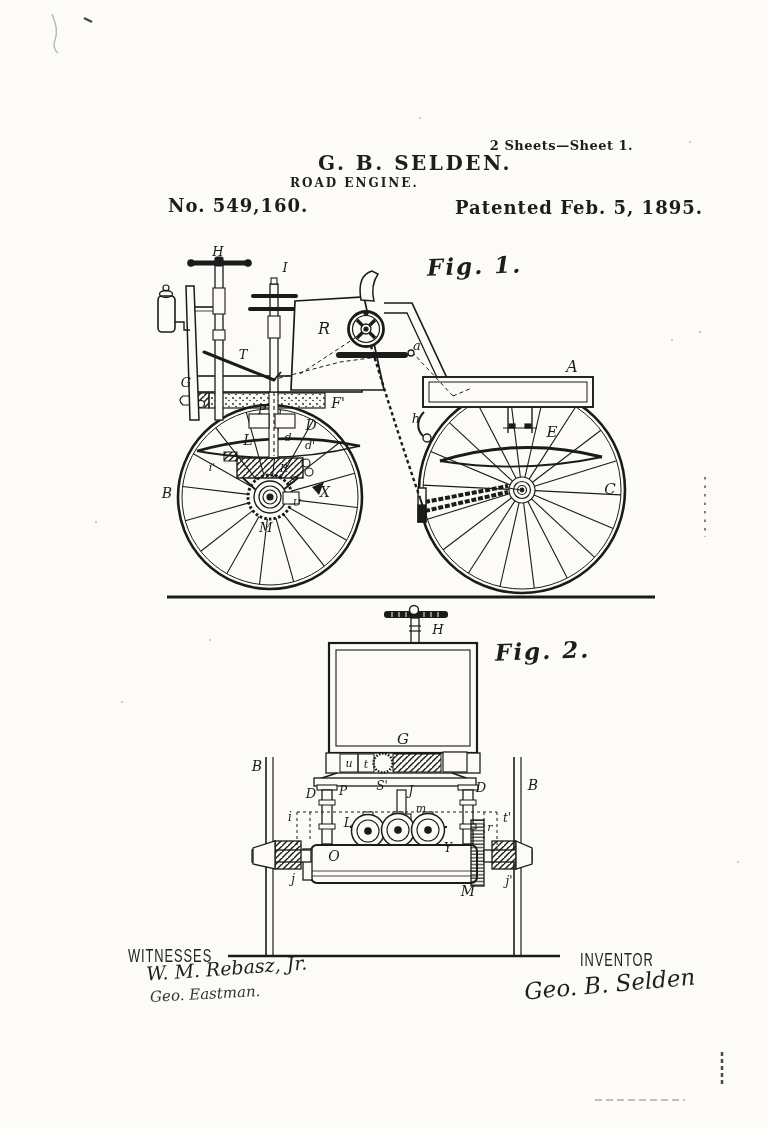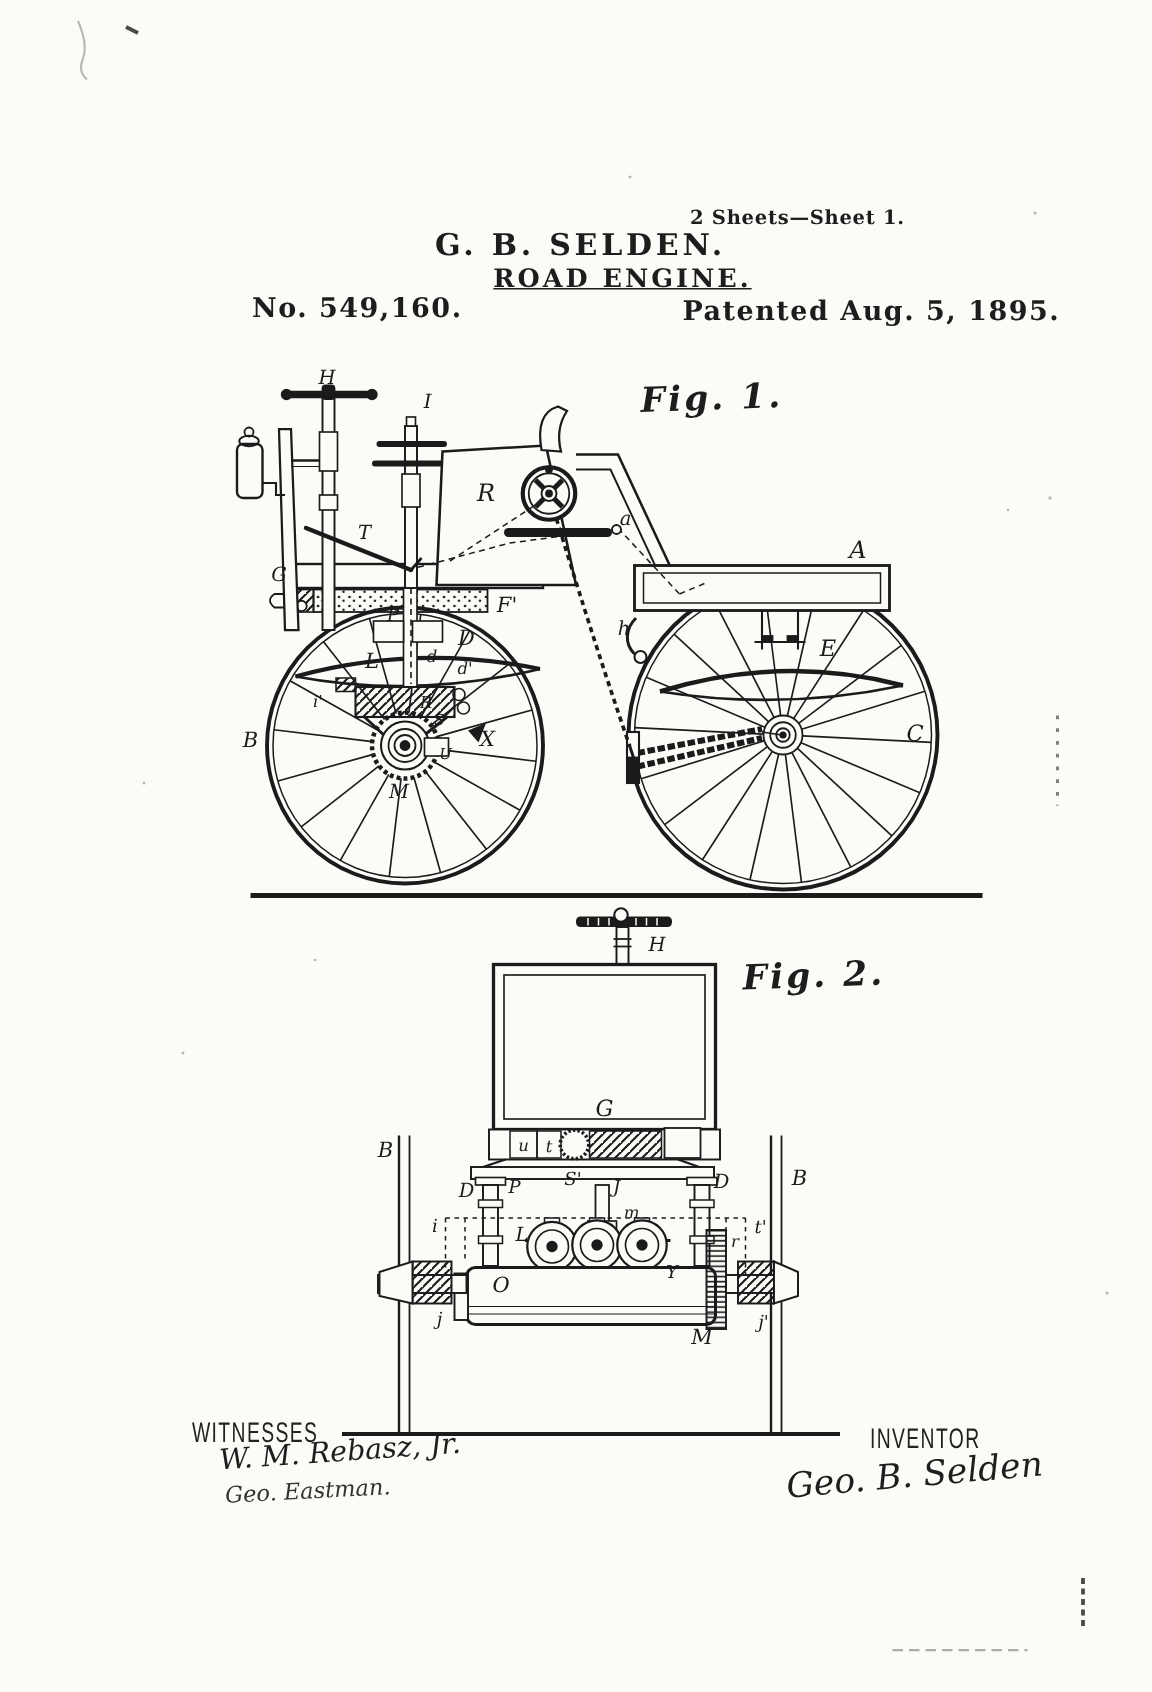--- a/index.html
+++ b/index.html
@@ -1,22 +1,22 @@
 <!DOCTYPE html>
 <html><head>
 <meta charset="utf-8">
 <style>
   html,body{margin:0;padding:0;}
   body{background:#e8e8e4;font-family:"Liberation Serif",serif;}
   .page{position:relative;width:768px;height:1128px;background:#fcfbf8;overflow:hidden;color:#1b1b1b;}
   .abs{position:absolute;white-space:nowrap;}
   .hdr{font-family:"DejaVu Serif","Liberation Serif",serif;font-weight:bold;color:#1d1d1d;}
-  .sheet-note{top:138px;left:460px;width:203px;text-align:left;font-size:13px;letter-spacing:0.5px;}
-  .author{top:151px;left:290px;width:250px;font-size:20px;letter-spacing:2.5px;}
-  .doc-title{top:176px;left:290px;width:250px;text-align:center;font-size:17px;letter-spacing:2px;text-decoration:underline;}
+  .sheet-note{top:138px;left:460px;width:203px;text-align:center;font-size:13px;letter-spacing:0.5px;}
+  .author{top:151px;left:290px;width:250px;text-align:center;font-size:20px;letter-spacing:2.5px;}
+  .doc-title{top:176px;left:290px;width:250px;text-align:left;font-size:12px;letter-spacing:2px;}
   .pat-no{top:195px;left:168px;font-size:18px;letter-spacing:1px;text-align:center;}
   .pat-date{top:197px;left:455px;font-size:18px;letter-spacing:1px;}
   .figcap{font-family:"DejaVu Serif","Liberation Serif",serif;font-style:italic;font-weight:bold;color:#1d1d1d;font-size:23px;letter-spacing:2px;}
   .figcap1{top:252px;left:427px;transform:rotate(-2deg);}
   .figcap2{top:637px;left:495px;transform:rotate(-2deg);}
   .handhead{font-family:"Liberation Sans",sans-serif;font-size:14px;color:#222;letter-spacing:1px;transform:scale(0.92,1.35);transform-origin:left top;}
   .wit-head{top:944px;left:128px;}
   .inv-head{top:948px;left:580px;}
   .sig{font-family:"DejaVu Serif","Liberation Serif",serif;font-style:italic;color:#1e1e1e;}
   .wit-sig1{top:957px;left:146px;font-size:19px;transform:rotate(-4deg);}
@@ -26,21 +26,21 @@
 </style>
 </head>
 <body>
 
 <div class="page">
 
   <div class="abs hdr sheet-note">2 Sheets—Sheet 1.</div>
   <div class="abs hdr author">G. B. SELDEN.</div>
   <div class="abs hdr doc-title">ROAD ENGINE.</div>
   <div class="abs hdr pat-no">No. 549,160.</div>
-  <div class="abs hdr pat-date">Patented Aug. 5, 1895.</div>
+  <div class="abs hdr pat-date">Patented Feb. 5, 1895.</div>
 
   <div class="abs figcap figcap1">Fig. 1.</div>
   <div class="abs figcap figcap2">Fig. 2.</div>
 
   <div class="abs handhead wit-head">WITNESSES</div>
   <div class="abs sig wit-sig1">W. M. Rebasz, Jr.</div>
   <div class="abs sig wit-sig2">Geo. Eastman.</div>
   <div class="abs handhead inv-head">INVENTOR</div>
   <div class="abs sig inv-sig">Geo. B. Selden</div>
 

